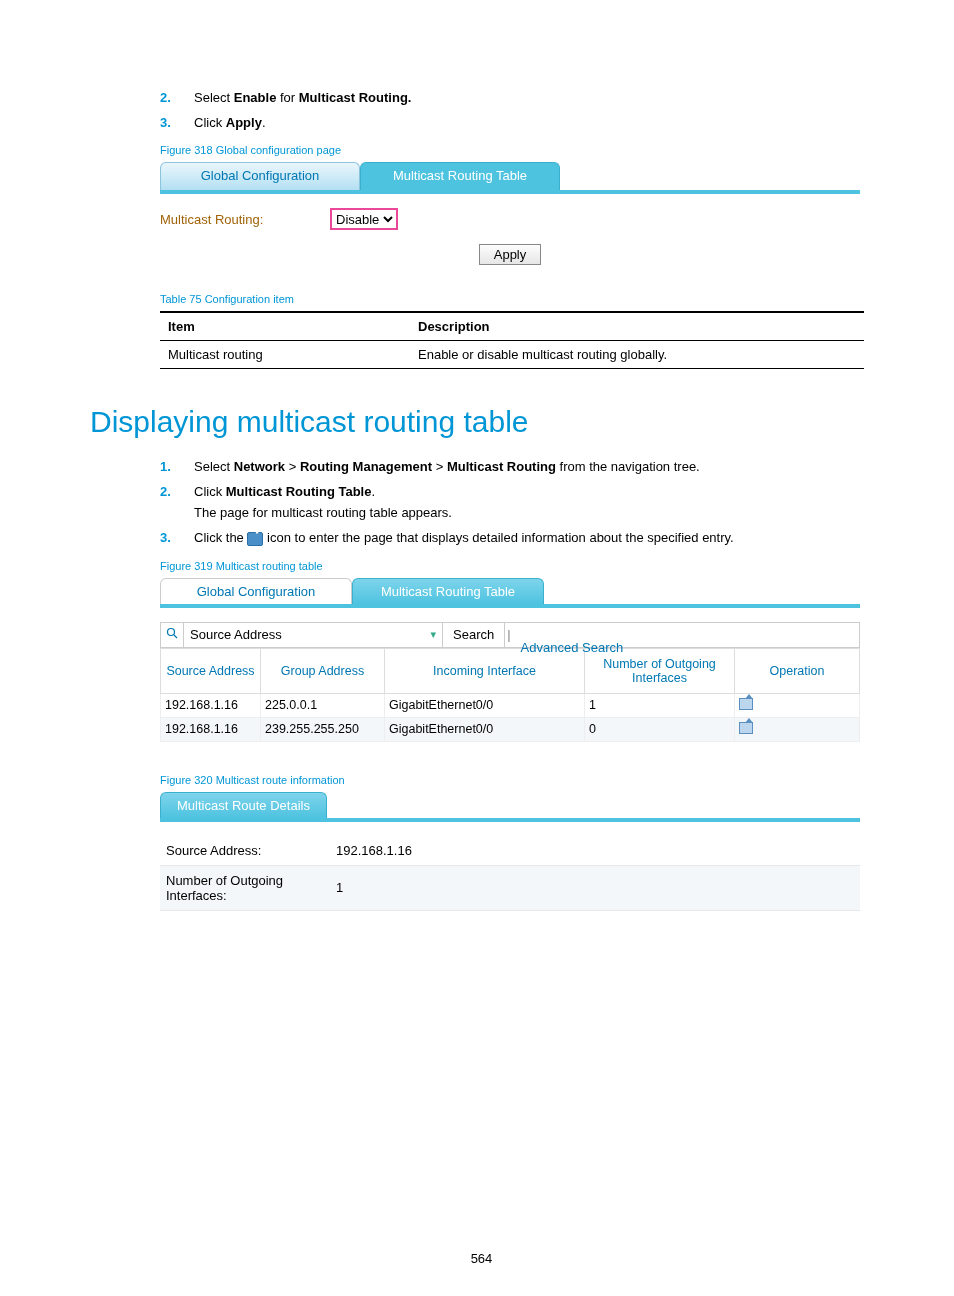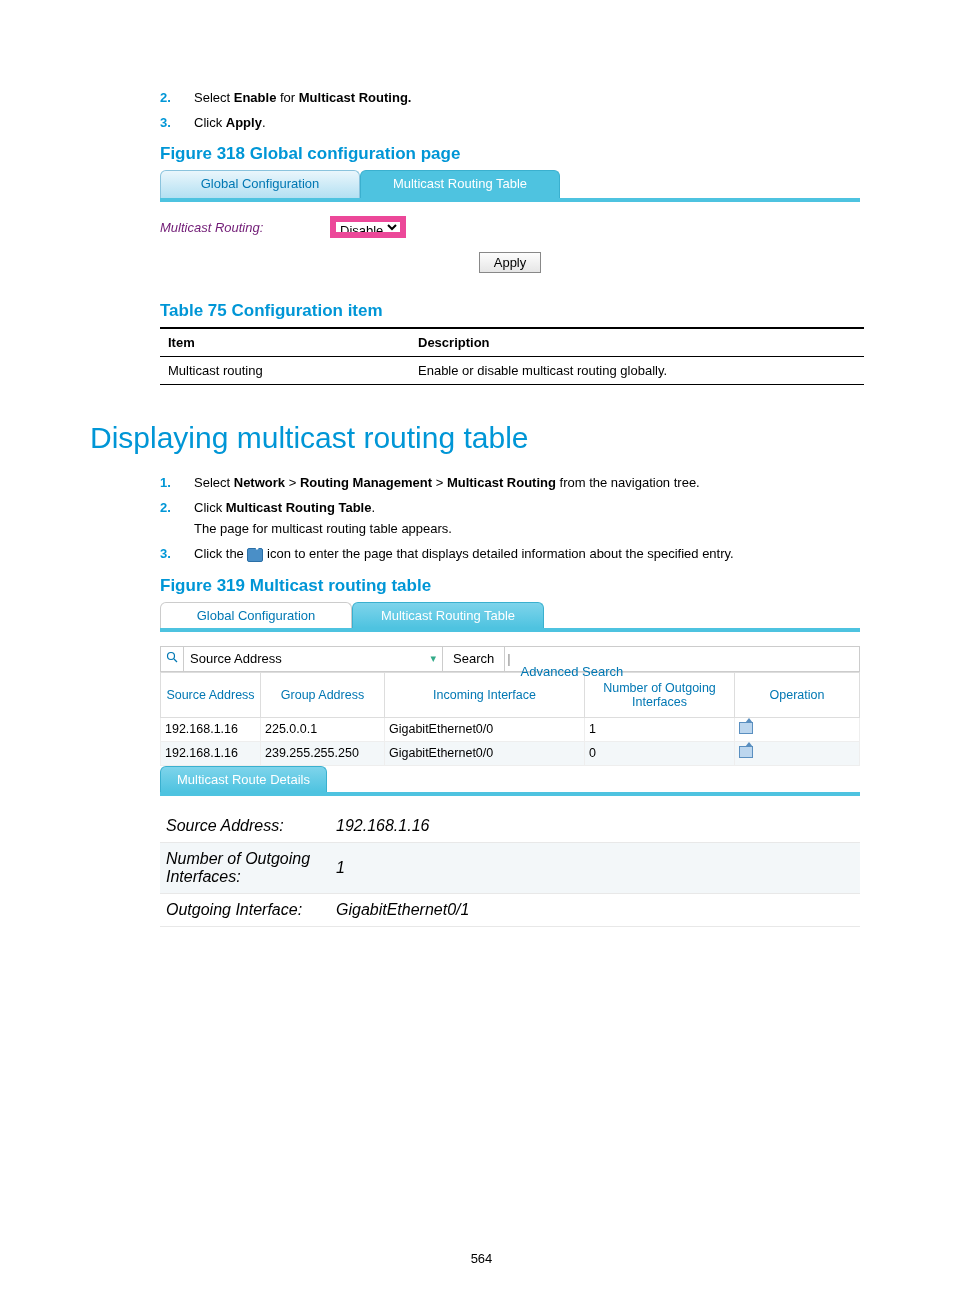--- a/index.html
+++ b/index.html
@@ -37,22 +37,22 @@
   }
   ol.steps > li .body {
     flex: 1;
   }
   .sub-line {
     margin-top: 6px;
   }
   b { font-weight: bold; }
   .fig-caption {
     color: #0096d6;
-    font-weight: bold;
-    font-size: 17px;
+    font-weight: normal;
+    font-size: 11px;
     margin: 14px 0 6px 0;
   }
   .tabrow {
     display: flex;
     width: 400px;
     margin-top: 4px;
     height: 28px;
   }
   .tab {
     flex: 1;
@@ -80,27 +80,26 @@
     background: #4ec3e0;
     margin-bottom: 14px;
   }
   .form-row {
     display: flex;
     align-items: center;
     margin: 6px 0 14px 0;
   }
   .form-row .label {
     width: 170px;
-    color: #701a75;
-    font-style: italic;
+    color: #a16207;
   }
   select.dd {
     font-family: Arial, sans-serif;
     font-size: 13px;
-    border: 6px solid #ec4899;
+    border: 2px solid #ec4899;
     background: #fff;
     height: 22px;
   }
   .btn {
     display: inline-block;
     padding: 2px 14px;
     border: 1px solid #888;
     background: linear-gradient(#fdfdfd, #e6e6e6);
     font-size: 13px;
     cursor: pointer;
@@ -244,22 +243,21 @@
     color:#fff;
     border:1px solid #3ab0cf;
     border-bottom:none;
     border-radius:6px 6px 0 0;
     padding:5px 16px;
     font-size:13px;
   }
   .detgrid {
     width:100%;
     border-collapse:collapse;
-    font-size:16px;
-    font-style:italic;
+    font-size:13px;
   }
   .detgrid td {
     padding:7px 6px;
     border-bottom:1px solid #e8e8e8;
   }
   .detgrid tr.alt td { background:#f3f7f9; }
   .detgrid td.k { width:170px; }
   .backwrap { text-align:center; margin-top:10px; }
   .pagenum {
     position:absolute;
@@ -394,36 +392,33 @@
             <td>192.168.1.16</td>
             <td>239.255.255.250</td>
             <td>GigabitEthernet0/0</td>
             <td>0</td>
             <td><span class="opicon"></span></td>
           </tr>
         </tbody>
       </table>
     </div>
 
+    <div class="fig-caption" style="margin-top:32px;">Figure 320 Multicast route information</div>
     <div class="fig320">
       <span class="dtab">Multicast Route Details</span>
       <div class="cyanbar"></div>
       <table class="detgrid">
         <tbody>
             <tr>
               <td class="k">Source Address:</td>
               <td>192.168.1.16</td>
             </tr>
         <tr class="alt">
               <td class="k">Number of Outgoing Interfaces:</td>
               <td>1</td>
             </tr>
-        <tr>
-              <td class="k">Outgoing Interface:</td>
-              <td>GigabitEthernet0/1</td>
-            </tr>
       </tbody>
         </table>
     </div>
   </div>
 
   <div class="pagenum">564</div>
 </div>
 
 </body></html>

